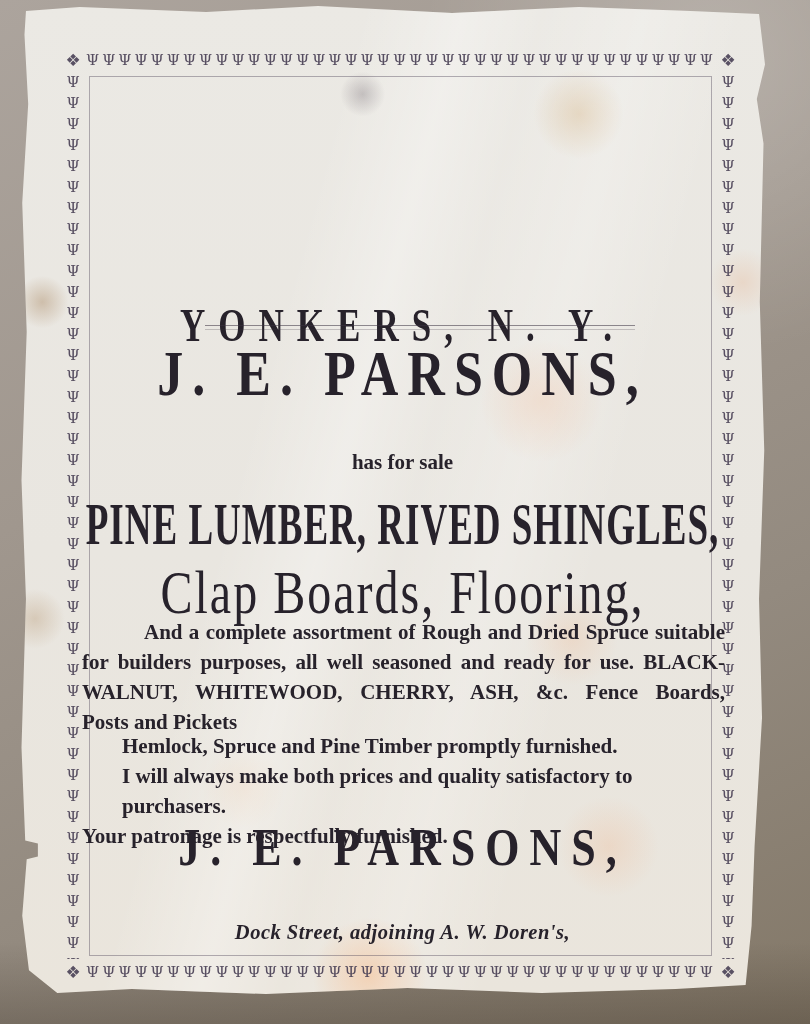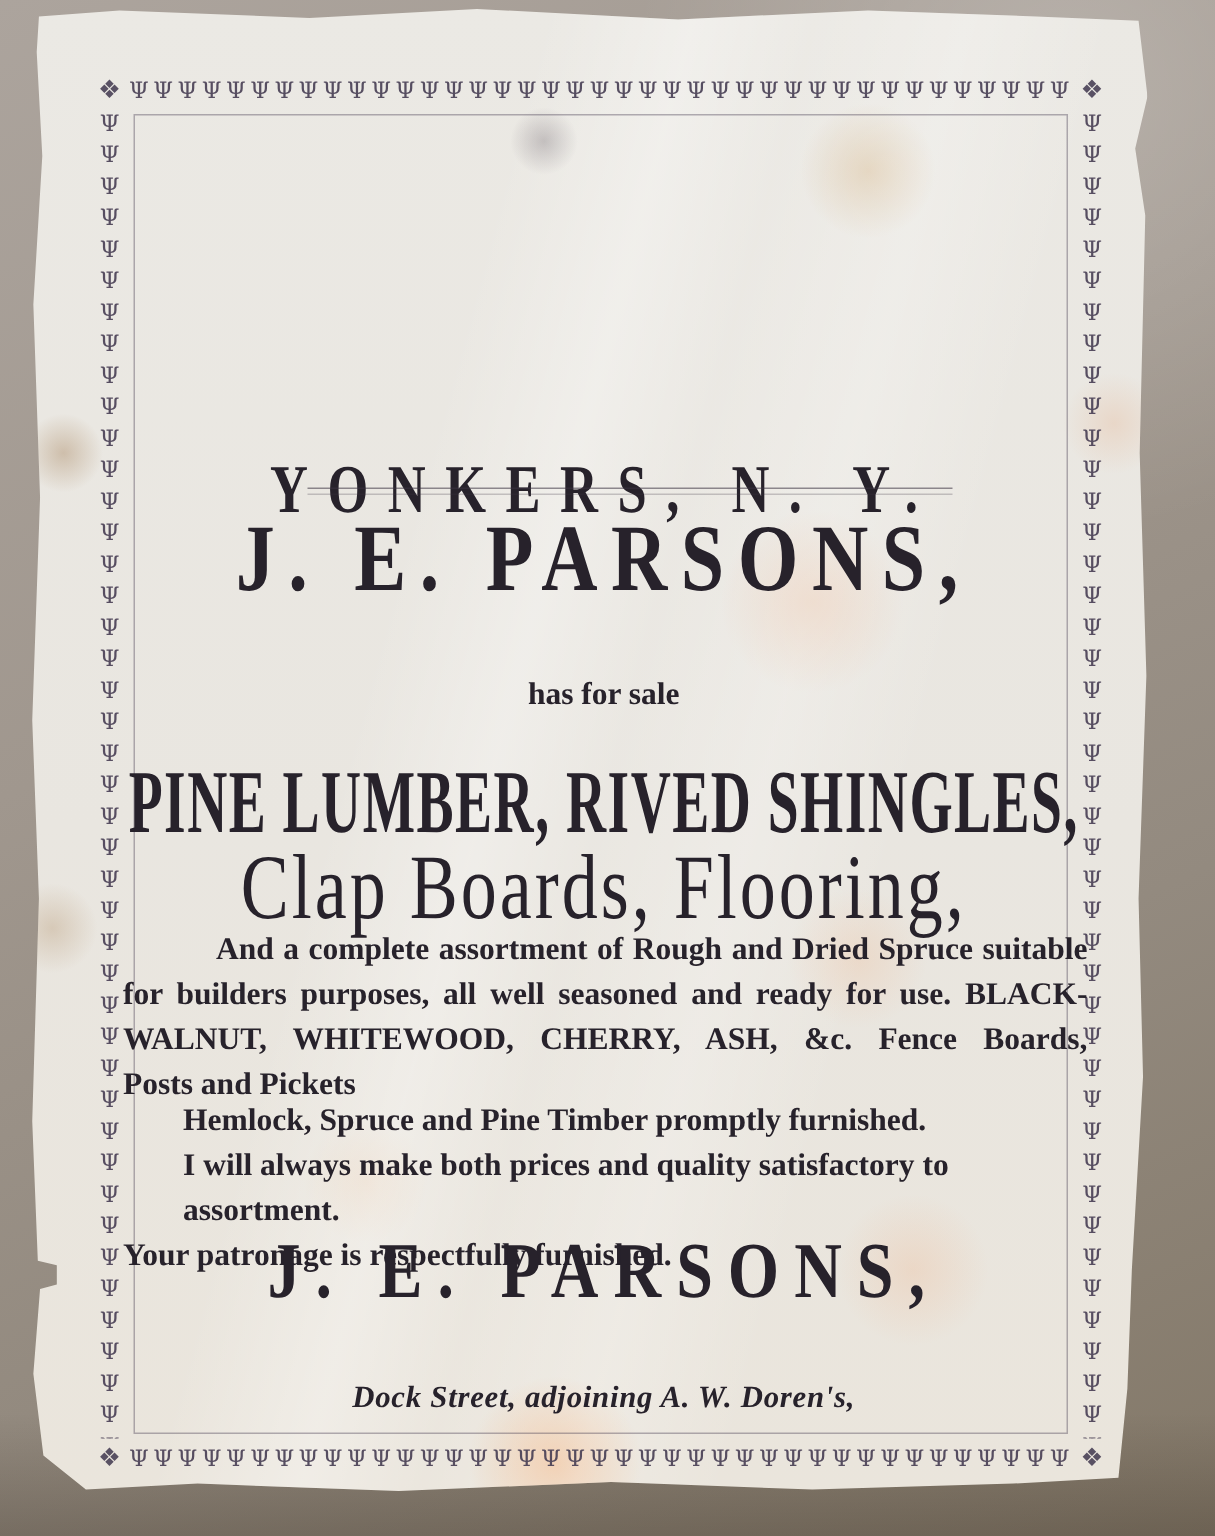--- a/index.html
+++ b/index.html
@@ -56,21 +56,21 @@
   .city{top:260px;font-size:35px;line-height:35px;font-weight:bold;letter-spacing:13px;margin-top:44px;}
   .city .stretch{transform:scale(1,1.3);}
   .rule{position:absolute;left:185px;top:320px;width:430px;height:3px;
         border-top:1px solid rgba(60,52,66,.55);border-bottom:1px solid rgba(60,52,66,.25);}
   .parsons-top{top:343px;font-size:52px;line-height:52px;font-weight:bold;letter-spacing:9px;}
   .parsons-top .stretch{transform:scale(1,1.22);}
   .bodyline{color:#27222b;font-weight:bold;}
   .intro1{top:416px;font-size:21px;line-height:26px;text-align:justify;text-align-last:justify;
           left:62px;right:40px;}
   .intro2{top:444px;font-size:21px;line-height:26px;}
-  .product1{top:512px;font-size:37px;line-height:40px;font-weight:bold;}
+  .product1{top:500px;font-size:37px;line-height:40px;font-weight:bold;}
   .product1 .stretch{transform:scale(1,1.62);letter-spacing:1px;}
   .product2{top:562px;font-size:48px;line-height:52px;font-weight:normal;letter-spacing:2px;}
   .product2 .stretch{transform:scale(1,1.28);}
   .para{position:absolute;left:62px;right:40px;font-size:21px;line-height:30px;
         font-weight:bold;color:#27222b;}
   .para .jl{text-align:justify;text-align-last:justify;}
   .para .ind{padding-left:62px;}
   .para .pl{text-align:left;}
   .p-body{top:612px;}
   .p-notes{top:726px;}
@@ -121,21 +121,21 @@
 
   <div class="para p-body">
     <div class="jl ind">And a complete assortment of Rough and Dried Spruce suitable</div>
     <div class="jl">for builders purposes, all well seasoned and ready for use.  BLACK-</div>
     <div class="jl">WALNUT, WHITEWOOD, CHERRY, ASH, &amp;c.  Fence Boards,</div>
     <div class="pl">Posts and Pickets</div>
   </div>
 
   <div class="para p-notes">
     <div class="pl ind2">Hemlock, Spruce and Pine Timber promptly furnished.</div>
-    <div class="pl ind2 jl">I will always make both prices and quality satisfactory to assortment.</div>
+    <div class="pl ind2 jl">I will always make both prices and quality satisfactory to purchasers.</div>
     <div class="pl">Your patronage is respectfully furnished.</div>
   </div>
 
   <div class="txt parsons-bottom">
     <span class="stretch">J. E. PARSONS,</span>
   </div>
 
   <div class="txt loc loc1">Dock Street, adjoining A. W. Doren's,</div>
 
 </div>

